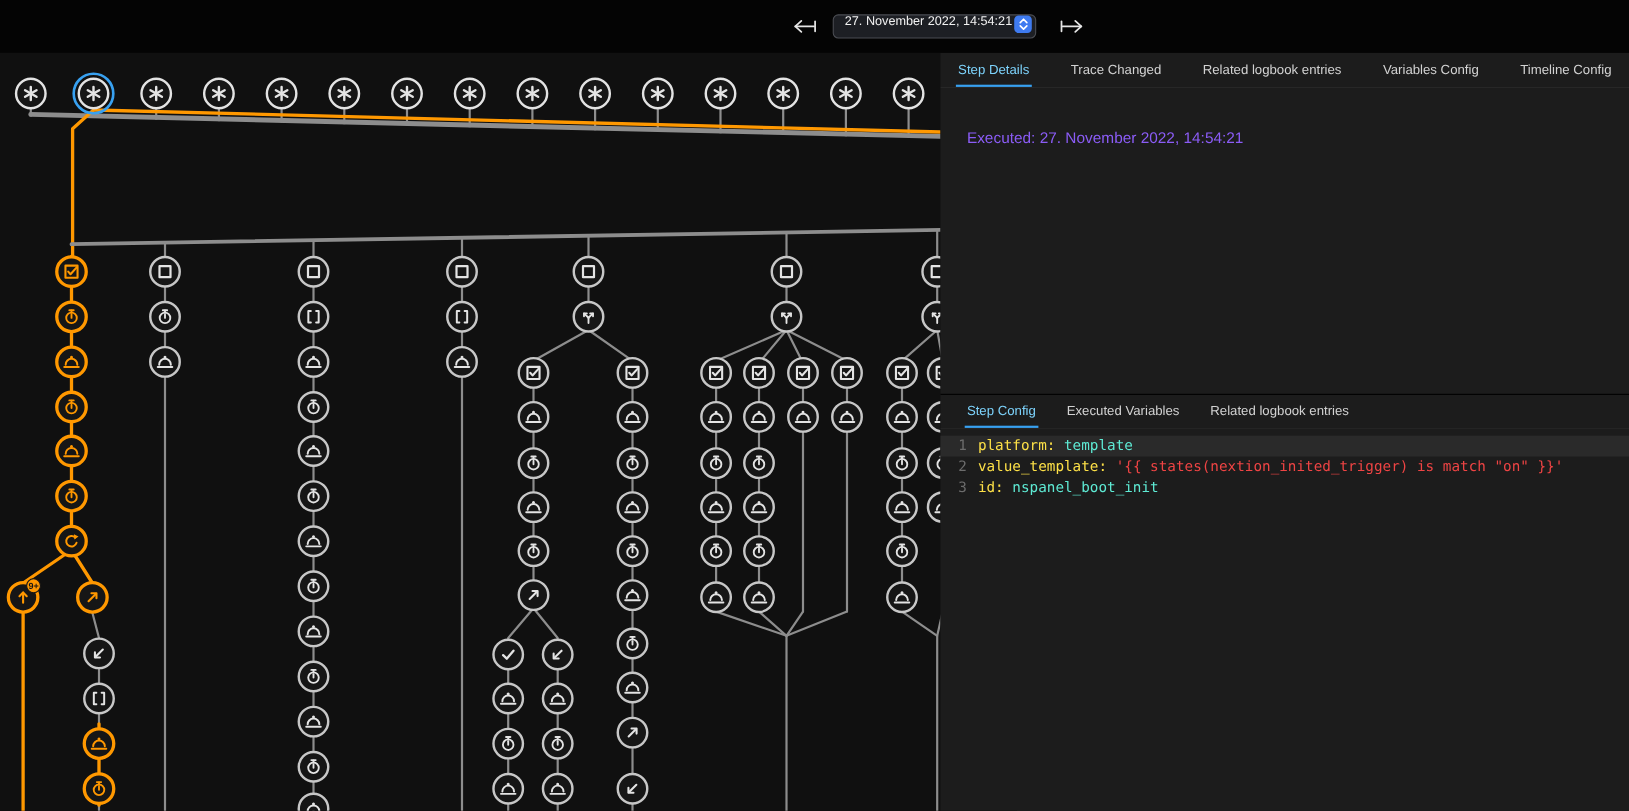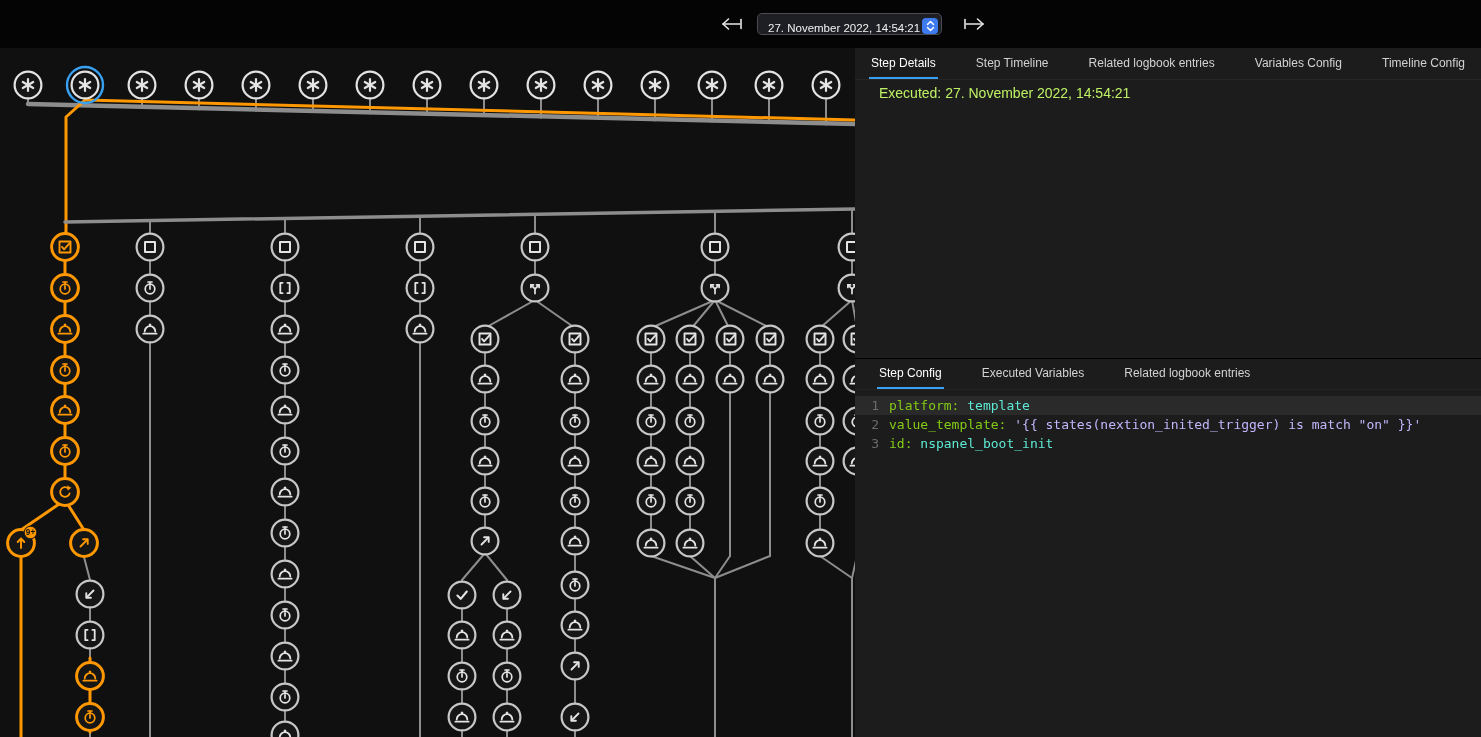--- a/index.html
+++ b/index.html
@@ -8,43 +8,43 @@
     background:#111;color:#e8e8e8;
     font-family:"Liberation Sans",sans-serif;
   }
   
   .topbar{position:absolute;left:0;top:0;width:1481px;height:48px;background:#040404;z-index:3}
   .run-nav{position:absolute;top:13px;width:28px;height:22px;display:flex;align-items:center;justify-content:center;cursor:pointer;background:none;border:none;padding:0}
   .run-nav svg{stroke:#e6e6e6;stroke-width:1.6;fill:none;stroke-linecap:round;stroke-linejoin:round}
   #prev-run{left:718px}
   #next-run{left:960px}
   .run-select{position:absolute;left:757px;top:13px;height:22px;box-sizing:border-box;
-    background:#1d1f24;border:1px solid #4a4c52;border-radius:5px;display:flex;align-items:flex-end;
+    background:#1d1f24;border:1px solid #4a4c52;border-radius:5px;display:flex;align-items:flex-start;
     padding:0 3px 0 10px;gap:2px;font-size:11.5px;color:#f2f2f2;cursor:pointer;white-space:nowrap}
   .stepper{width:16px;height:16px;border-radius:4px;background:#3f7bf0;display:flex;align-items:center;justify-content:center}
   .stepper svg{stroke:#fff;stroke-width:1.5;fill:none;stroke-linecap:round;stroke-linejoin:round}
   
   #graph-svg{position:absolute;left:0;top:0;z-index:1;background:#101010;font-family:"Liberation Sans",sans-serif}
   
   .right-panel{position:absolute;left:855px;top:48px;width:626px;height:689px;background:#1c1c1c;z-index:2}
   .tabs-top{display:flex;justify-content:space-between;align-items:flex-end;padding:0 14px;height:31px;
     border-bottom:1px solid rgba(255,255,255,0.05);font-size:12px;color:#d2d2d2}
-  .tabs-bottom{display:flex;gap:36px;align-items:flex-end;height:30px;padding:0 22px;font-size:12px;color:#d2d2d2;
+  .tabs-bottom{display:flex;gap:24px;align-items:flex-end;height:30px;padding:0 22px;font-size:12px;color:#d2d2d2;
     border-bottom:1px solid rgba(255,255,255,0.04)}
   .tab{padding:0 2px 9px;cursor:pointer;white-space:nowrap}
-  .tab.active{color:#ffffff;border-bottom:2px solid #38a1f1;padding-bottom:7px}
-  .executed{margin:5px 24px;font-size:14px;color:#bef264}
+  .tab.active{color:#7dd3fc;border-bottom:2px solid #38a1f1;padding-bottom:7px}
+  .executed{margin:37px 24px;font-size:14px;color:#8b5cf6}
   .bottom-section{position:absolute;left:0;top:310px;width:626px;border-top:1px solid #000}
   .code{margin-top:6px;font-family:"DejaVu Sans Mono","Liberation Mono",monospace;font-size:13px;line-height:19px}
   .code-line{display:flex;white-space:pre}
   .code-line.active{background:#2a2a2a}
   .gutter{width:24px;text-align:right;padding-right:10px;color:#6c6c6c;flex:none}
-  .tok-key{color:#84cc16}
+  .tok-key{color:#fde047}
   .tok-plain{color:#5eead4}
-  .tok-str{color:#c4b5fd}
+  .tok-str{color:#ef4444}
 </style>
 </head>
 <body>
 
 <svg id="graph-svg" width="855" height="737" viewBox="0 0 855 737">
     <line x1="28" y1="99" x2="28" y2="106" stroke="#8d8d8d" stroke-width="2"></line>
     <line x1="142" y1="99" x2="142" y2="108.75695284159613" stroke="#8d8d8d" stroke-width="2"></line>
     <line x1="199" y1="99" x2="199" y2="110.1354292623942" stroke="#8d8d8d" stroke-width="2"></line>
     <line x1="256" y1="99" x2="256" y2="111.51390568319226" stroke="#8d8d8d" stroke-width="2"></line>
     <line x1="313" y1="99" x2="313" y2="112.89238210399033" stroke="#8d8d8d" stroke-width="2"></line>
@@ -740,21 +740,21 @@
       <path d="M4 8 H21"></path>
         <path d="M15.5 3 L21 8 L15.5 13"></path>
         <path d="M3 3.5 V12.5"></path>
     </svg>
   </button>
 </div>
 
 <div class="right-panel">
   <div class="tabs-top" id="top-tabs">
       <span class="tab active">Step Details</span>
-      <span class="tab">Step Timeline</span>
+      <span class="tab">Trace Changed</span>
       <span class="tab">Related logbook entries</span>
       <span class="tab">Variables Config</span>
       <span class="tab">Timeline Config</span>
     </div>
   <div class="executed">Executed: 27. November 2022, 14:54:21</div>
   <div class="bottom-section">
     <div class="tabs-bottom" id="bottom-tabs">
         <span class="tab active">Step Config</span>
         <span class="tab">Executed Variables</span>
         <span class="tab">Related logbook entries</span>

